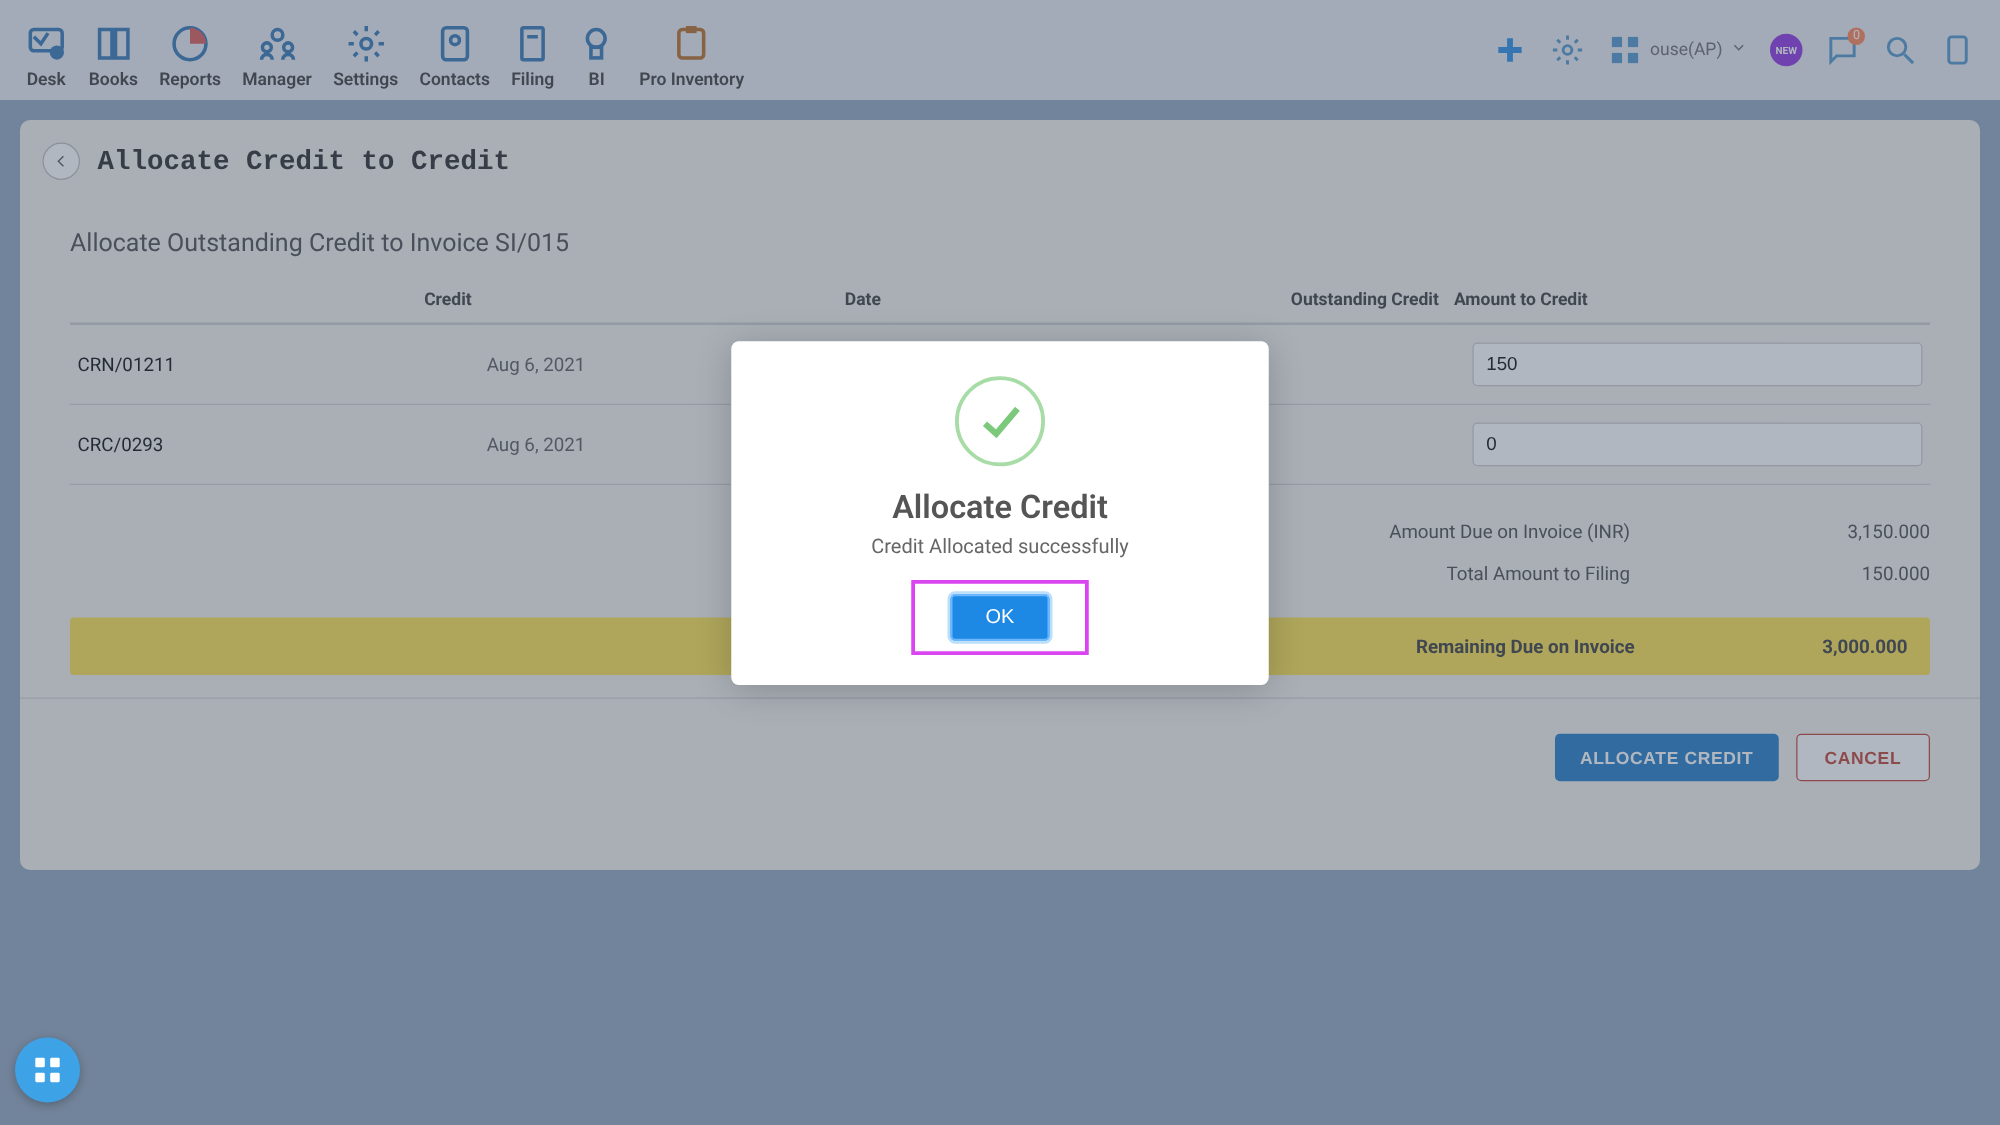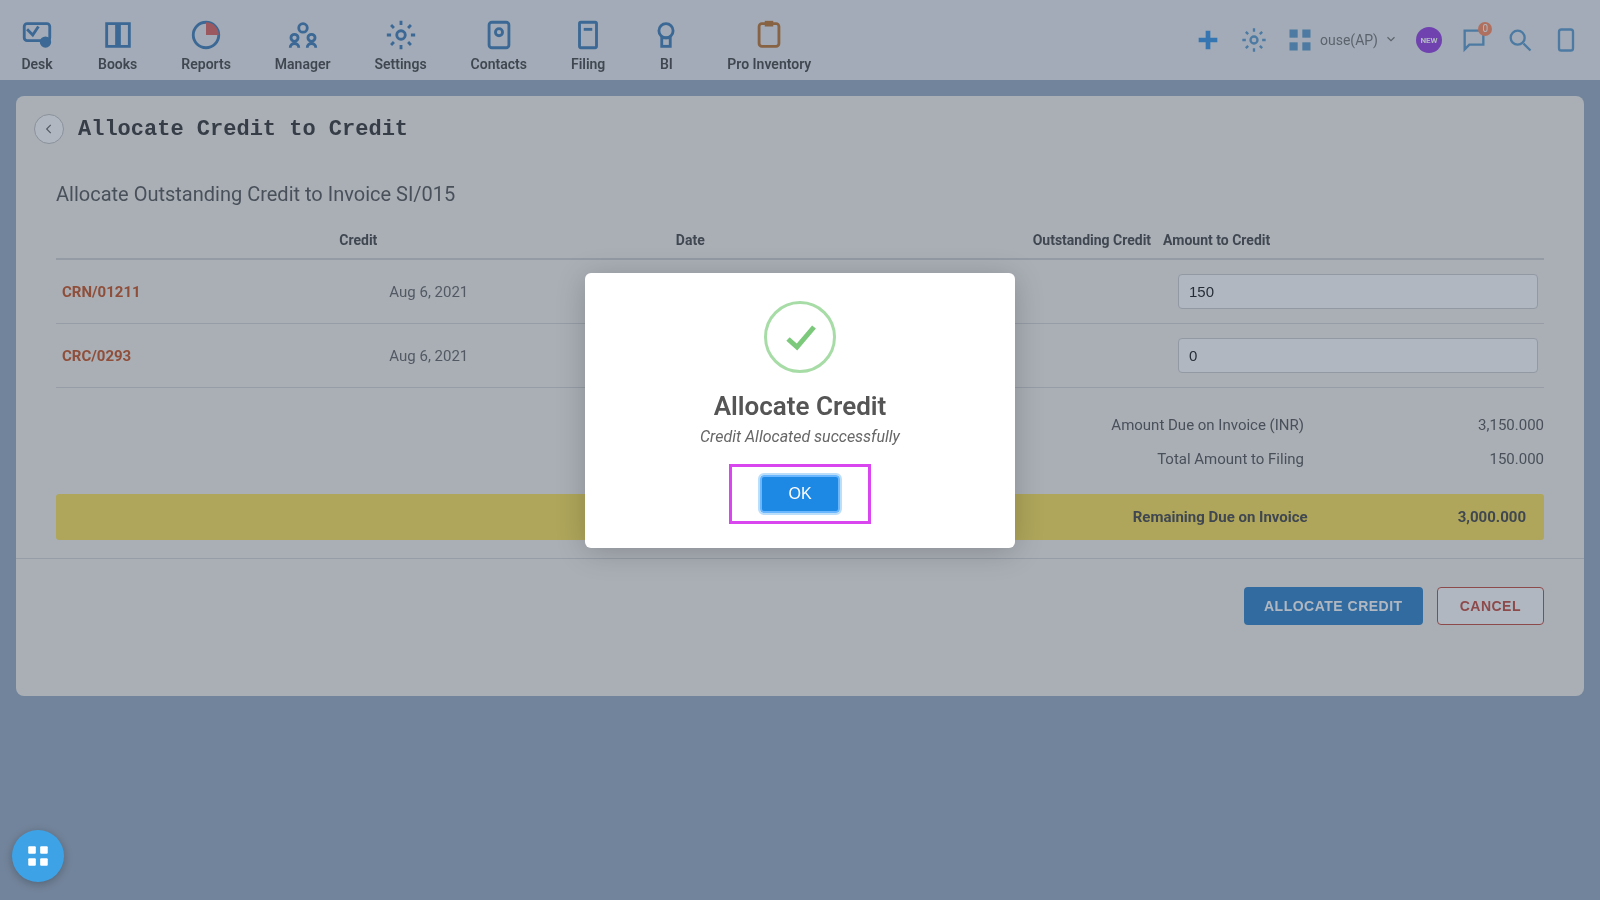--- a/index.html
+++ b/index.html
@@ -12,21 +12,21 @@
     position: relative;
   }
   .topnav {
     background: #e6eaef;
     height: 80px;
     display: flex;
     align-items: center;
     justify-content: space-between;
     padding: 0 20px;
   }
-  .nav-items { display: flex; gap: 44px; align-items: flex-end; height: 100%; padding-bottom: 8px;}
+  .nav-items { display: flex; gap: 17px; align-items: flex-end; height: 100%; padding-bottom: 8px;}
   .nav-item { display: flex; flex-direction: column; align-items: center; gap: 4px; cursor: pointer; color: #333; font-size: 14px; font-weight: 600; }
   .nav-icon { width: 34px; height: 34px; display:flex; align-items:center; justify-content:center; }
   .nav-icon svg { width: 34px; height: 34px; }
   .right-tools { display: flex; align-items: center; gap: 18px; }
   .rt-icon { width: 28px; height: 28px; display:flex; align-items:center; justify-content:center; cursor:pointer; }
   .org-pill { display:flex; align-items:center; gap:6px; color:#666; font-size:14px; }
   .badge-new { width:26px; height:26px; border-radius:50%; background:#8a2be2; display:flex; align-items:center; justify-content:center; color:#fff; font-size:8px; font-weight:bold; }
   .chat-badge { position:relative; }
   .chat-badge .count { position:absolute; top:-4px; right:-4px; background:#ff7f50; color:#fff; font-size:10px; border-radius:8px; padding:0 4px; line-height:14px; }
   .main-card {
@@ -37,36 +37,36 @@
     min-height: 600px;
   }
   .card-header { display:flex; align-items:center; gap:14px; padding: 0 18px 10px 18px; }
   .back-btn { width:30px; height:30px; border:1px solid #bbb; border-radius:50%; background:#fff; display:flex; align-items:center; justify-content:center; cursor:pointer; }
   .page-title { font-family: "Courier New", monospace; font-size: 22px; font-weight: bold; color:#222; }
   .subtitle { padding: 28px 40px 16px 40px; font-size: 20px; color:#444; }
   table.credit-table { width: calc(100% - 80px); margin: 0 40px; border-collapse: collapse; }
   table.credit-table th { text-align:right; font-size:14px; color:#333; font-weight:700; padding:10px 6px; border-bottom:2px solid #ccc; }
   table.credit-table th.amt { text-align:left; }
   table.credit-table td { padding:14px 6px; border-bottom:1px solid #d0d0d0; font-size:15px; color:#555; vertical-align:middle; }
-  .credit-link { color:#c2410c;font-weight:bold; }
+  .credit-link { color:#000000; }
   .amt-input { width: 360px; padding:8px 10px; border:1px solid #c8c8c8; border-radius:4px; font-size:15px; background:#fff; float:right; }
   .totals { padding: 20px 40px 0 40px; }
   .total-row { display:flex; justify-content:flex-end; gap:60px; padding:8px 0; font-size:15px; color:#444; }
   .total-row .label { text-align:right; }
   .total-row .value { width:180px; text-align:right; }
   .remaining-bar { background:#fde047; margin: 18px 40px 0 40px; padding:14px 18px; display:flex; justify-content:space-between; font-weight:700; color:#333; border-radius:3px; font-size:15px;}
   .actions { display:flex; justify-content:flex-end; gap:14px; padding: 28px 40px 0 40px; border-top:1px solid #d0d0d0; margin-top:18px; }
   .btn-primary { background:#1976c5; color:#fff; border:none; padding:10px 20px; font-size:14px; font-weight:700; border-radius:4px; letter-spacing:0.5px; cursor:pointer; }
   .btn-cancel { background:#fff; color:#c0392b; border:1px solid #c0392b; padding:10px 22px; font-size:14px; font-weight:700; border-radius:4px; letter-spacing:0.5px; cursor:pointer; }
   .overlay { position:absolute; inset:0; background:rgba(80,95,115,0.45); display:flex; align-items:center; justify-content:center; }
   .modal { background:#fff; width:430px; border-radius:6px; padding:28px 20px 24px 20px; text-align:center; box-shadow:0 4px 30px rgba(0,0,0,0.2); position:relative; top:-40px;}
   .check-circle { width:72px; height:72px; border:3px solid #a7dca7; border-radius:50%; margin:0 auto 18px auto; display:flex; align-items:center; justify-content:center; }
   .check-circle svg { width:40px; height:40px; stroke:#7cc97c; stroke-width:5; fill:none; }
   .modal-title { font-size:26px; font-weight:600; color:#555; margin-bottom:6px; }
-  .modal-msg { font-size:16px; color:#666; margin-bottom:18px;font-style:italic; }
+  .modal-msg { font-size:16px; color:#666; margin-bottom:18px; }
   .ok-wrap { display:inline-block; border:3px solid #d946ef; padding:8px 28px; }
   .ok-btn { background:#1e88e5; color:#fff; border:2px solid #6ab7ff; padding:8px 26px; font-size:16px; border-radius:4px; cursor:pointer; outline:2px solid #bbdefb; }
   .fab { position:absolute; left:12px; bottom:18px; width:52px; height:52px; border-radius:50%; background:#3ea3e6; display:flex; align-items:center; justify-content:center; box-shadow:0 2px 8px rgba(0,0,0,0.25); cursor:pointer;}
   .fab svg { width:26px; height:26px; fill:#fff; }
   .col-credit { width:22%; }
   .col-date { width:22%; }
   .col-out { width:30%; }
   .col-amt { width:26%;margin-left:10px; }
 </style>
 </head>

